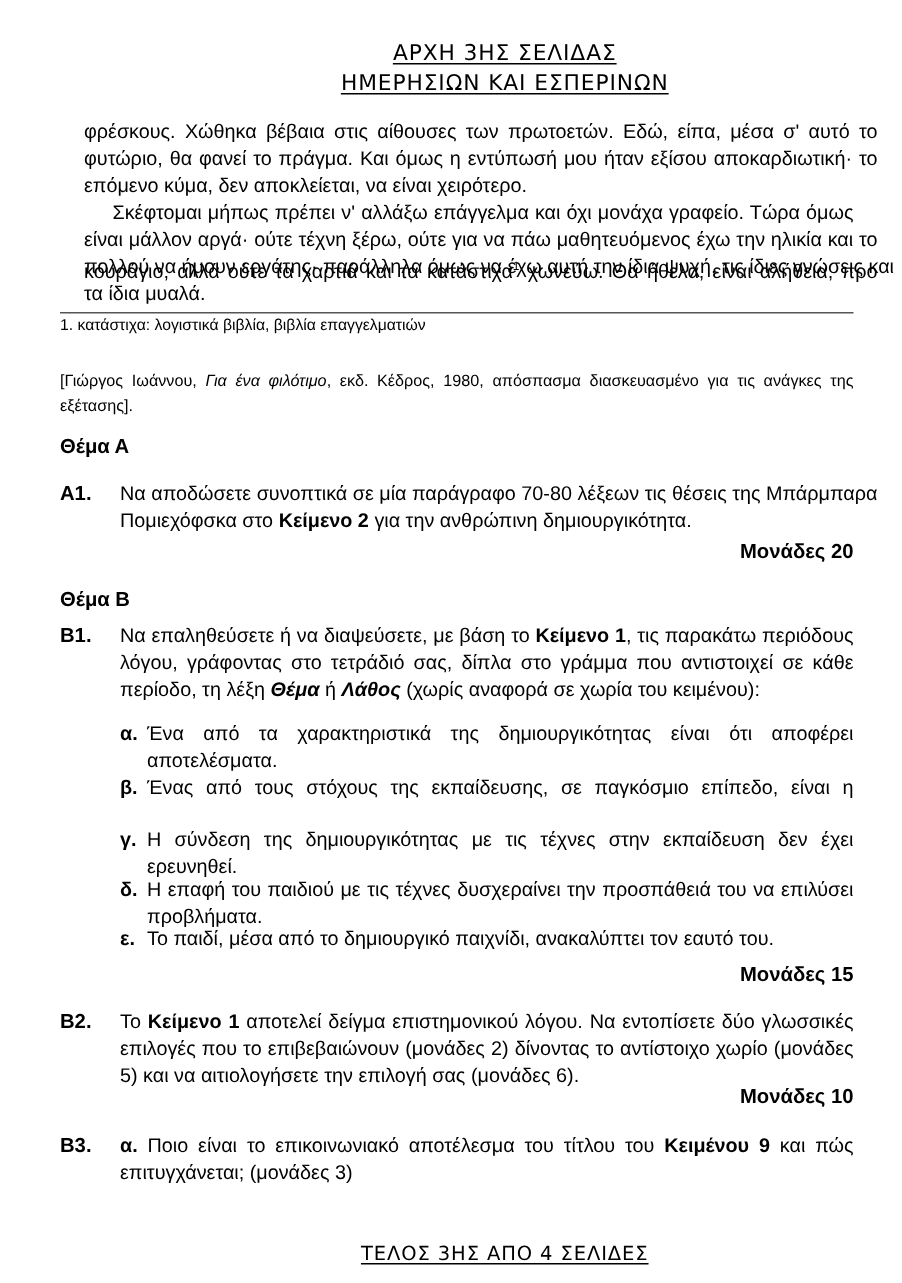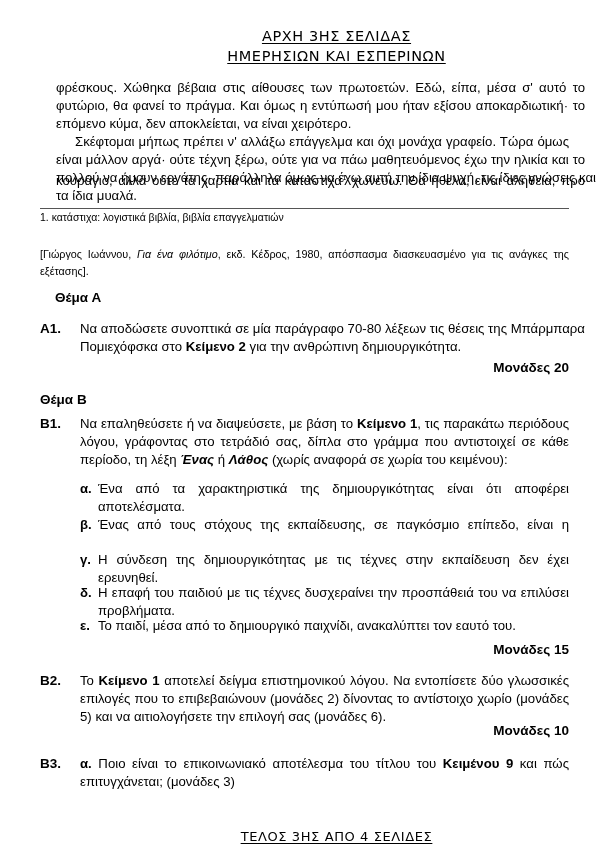--- a/index.html
+++ b/index.html
@@ -51,35 +51,35 @@
 <div class="line last" style="top:190px;"></div>
 
 <div class="sep"></div>
 <div class="foot">1. κατάστιχα: λογιστικά βιβλία, βιβλία επαγγελματιών</div>
 
 <div class="src" style="top:246px;">
   <div style="white-space:nowrap; text-align:justify; text-align-last:justify;"><span>[Γιώργος Ιωάννου, </span><i>Για ένα φιλότιμο</i><span>, εκδ. Κέδρος, 1980, απόσπασμα διασκευασμένο για τις ανάγκες της</span></div>
   <div>εξέτασης].</div>
 </div>
 
-<div class="theme" style="top:290px;margin-left:15px;">Θέμα Α</div>
+<div class="theme" style="top:290px;">Θέμα Α</div>
 <div class="qlabel" style="top:321px;">Α1.</div>
 <div class="qtext" style="top:320px;">
   <span class="ln">Να αποδώσετε συνοπτικά σε μία παράγραφο 70-80 λέξεων τις θέσεις της Μπάρμπαρα</span>
   <span class="ln last"><span>Πομιεχόφσκα στο </span><b>Κείμενο 2</b><span> για την ανθρώπινη δημιουργικότητα.</span></span>
 </div>
 <div class="marks" style="top:360px;">Μονάδες 20</div>
 
 <div class="theme" style="top:392px;">Θέμα Β</div>
 
 <div class="qlabel" style="top:416px;">Β1.</div>
 <div class="qtext" style="top:415px;">
   <span class="ln"><span>Να επαληθεύσετε ή να διαψεύσετε, με βάση το </span><b>Κείμενο 1</b><span>, τις παρακάτω περιόδους</span></span>
   <span class="ln">λόγου, γράφοντας στο τετράδιό σας, δίπλα στο γράμμα που αντιστοιχεί σε κάθε</span>
-  <span class="ln last"><span>περίοδο, τη λέξη </span><span class="bi">Ένας</span><span> ή </span><span class="bi">Λάθος</span><span> (χωρίς αναφορά σε χωρία του κειμένου):</span></span>
+  <span class="ln last"><span>περίοδο, τη λέξη </span><span class="bi">Θέμα</span><span> ή </span><span class="bi">Λάθος</span><span> (χωρίς αναφορά σε χωρία του κειμένου):</span></span>
 </div>
 
 <div class="sub" style="top:480px;">
   <span class="lt">α.</span>
   <span class="tx">
       <span class="ln">Ένα από τα χαρακτηριστικά της δημιουργικότητας είναι ότι αποφέρει</span>
       <span class="ln last">αποτελέσματα.</span>
     </span>
 </div>
 <div class="sub" style="top:516px;">

